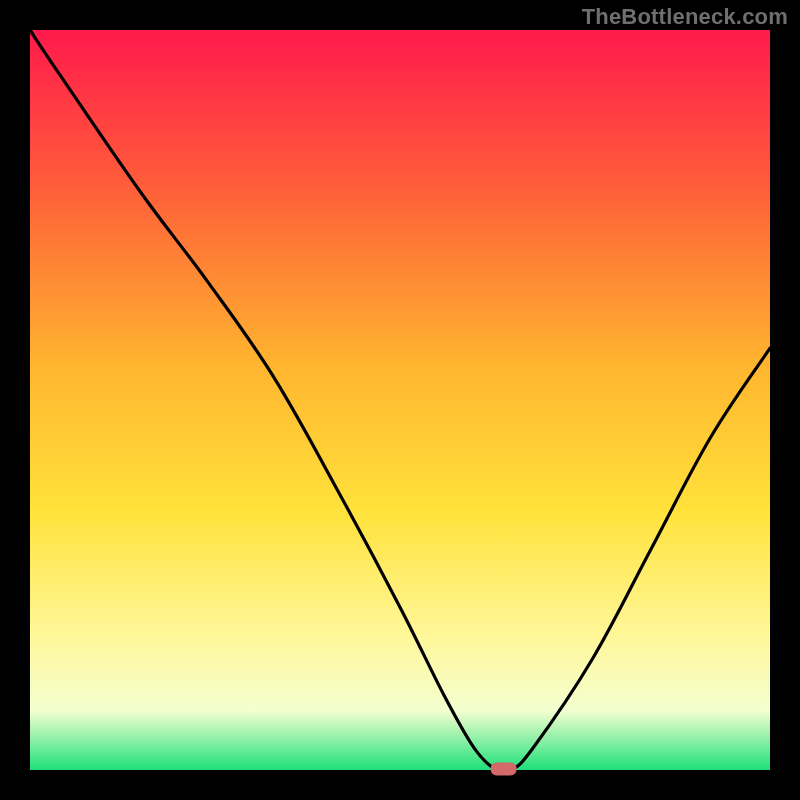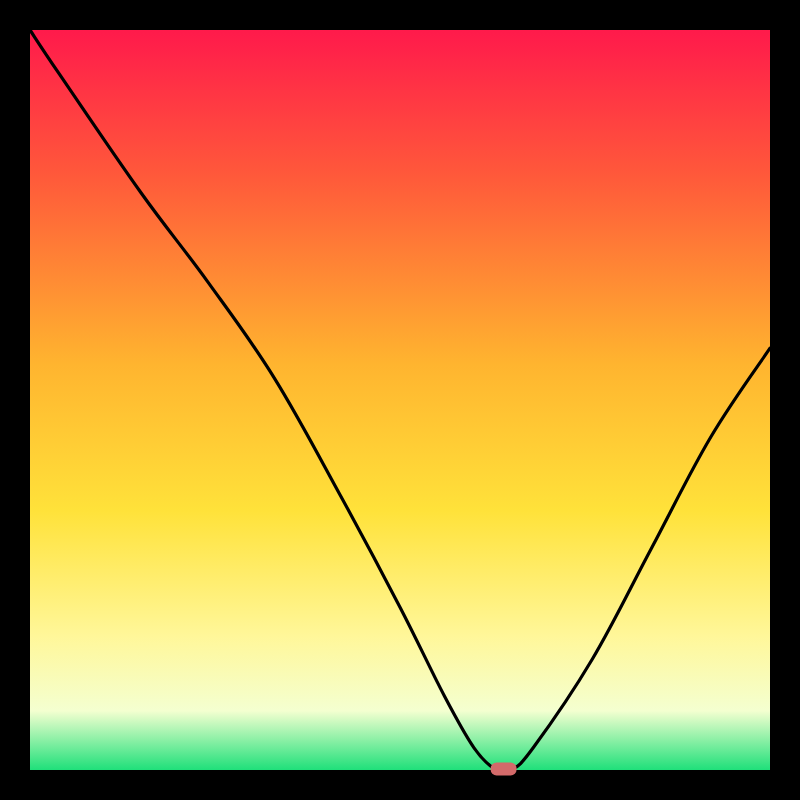--- a/index.html
+++ b/index.html
@@ -31,20 +31,21 @@
     position: absolute;
     left: 0;
     top: 0;
     width: 800px;
     height: 800px;
   }
 </style>
 </head>
 <body>
 <div class="outer">
+  <div class="watermark">TheBottleneck.com</div>
   <svg class="chart" viewBox="0 0 800 800">
     <defs>
       <linearGradient id="bg-grad" x1="0" y1="0" x2="0" y2="1">
         <stop id="g0" offset="0%" stop-color="#ff1a4b"></stop>
         <stop id="g1" offset="20%" stop-color="#ff5a3a"></stop>
         <stop id="g2" offset="45%" stop-color="#ffb42f"></stop>
         <stop id="g3" offset="65%" stop-color="#ffe23a"></stop>
         <stop id="g4" offset="82%" stop-color="#fff79a"></stop>
         <stop id="g5" offset="92%" stop-color="#f4ffd0"></stop>
         <stop id="g6" offset="100%" stop-color="#1fe07a"></stop>

